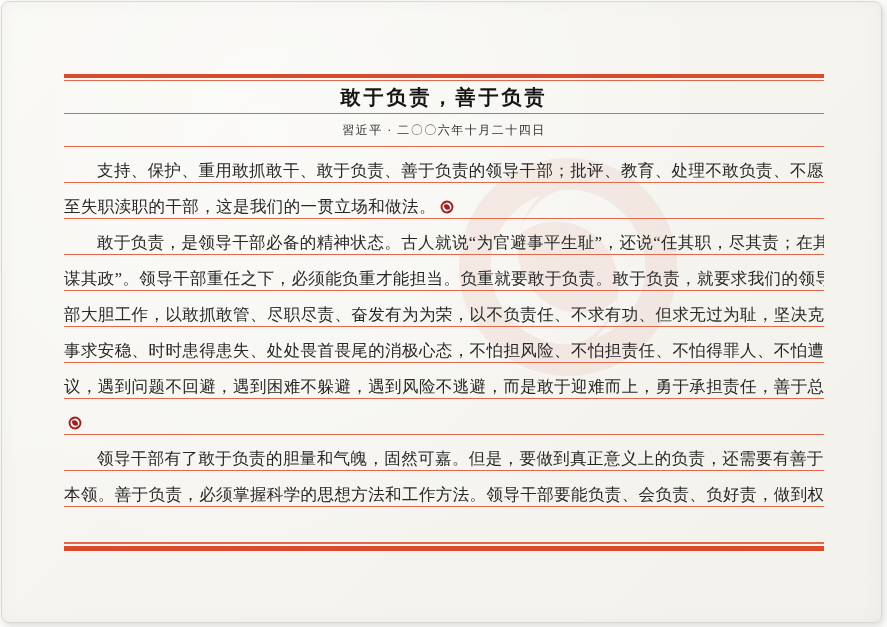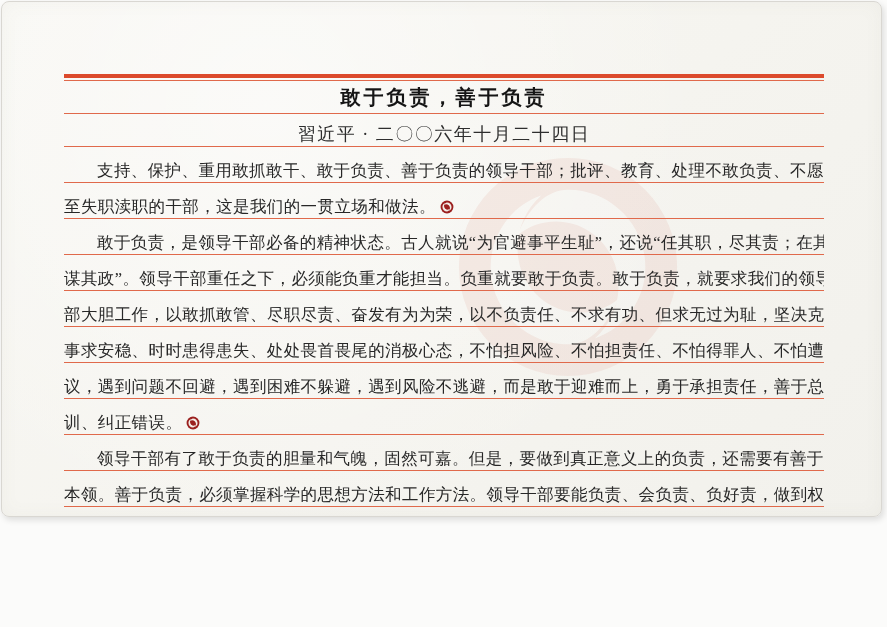--- a/index.html
+++ b/index.html
@@ -3,21 +3,21 @@
 <meta charset="utf-8">
 <style>
   html,body{margin:0;padding:0;}
   body{
     width:887px;height:627px;position:relative;
     background:#fbfbfa;
     font-family:"Liberation Serif", serif;
     overflow:hidden;
   }
   .paper{
-    position:absolute;left:1px;top:1px;width:881px;height:516px;
+    position:absolute;left:1px;top:1px;width:881px;height:622px;
     box-sizing:border-box;
     border:1px solid #d9d7d2;
     border-radius:8px;
     background:
       radial-gradient(circle at 30% 20%, rgba(255,255,255,.5), rgba(255,255,255,0) 60%),
       linear-gradient(135deg,#f8f7f3 0%,#f5f4ef 55%,#f2f1ec 100%);
     box-shadow:2px 3px 6px rgba(0,0,0,.12), inset 0 0 18px rgba(120,110,95,.05);
     overflow:hidden;
     padding-left:46px;
   }
@@ -35,22 +35,22 @@
     height:8px;box-sizing:border-box;
     border-top:1px solid var(--rule-thin,#e0694b);
     border-bottom:5px solid var(--rule-thick,#dc4a2c);
   }
   .row{box-sizing:border-box;border-bottom:1px solid var(--rule-thin,#e0694b);overflow:hidden;}
   .row-title{
     height:33px;display:flex;align-items:center;justify-content:center;
     font-size:20px;font-weight:700;letter-spacing:3px;color:#151515;
   }
   .row-byline{
-    height:33px;display:flex;align-items:flex-end;justify-content:center;
-    font-size:18px;letter-spacing:1.5px;color:#2e2e2e;
+    height:33px;display:flex;align-items:center;justify-content:center;
+    font-size:12px;letter-spacing:1.5px;color:#2e2e2e;
   }
   .row-body{height:36px;font-size:16.5px;letter-spacing:.4px;}
   .row-body .txt{
     display:block;margin-top:13px;line-height:21px;
     text-align:justify;text-align-last:justify;
     white-space:nowrap;
   }
   .row-body.lastline .txt{text-align-last:left;}
   .row-body.indent .txt{text-indent:2em;}
   .row-blank{height:36px;}
@@ -111,21 +111,21 @@
 
     <div class="row row-body">
       <span class="txt">事求安稳、时时患得患失、处处畏首畏尾的消极心态，不怕担风险、不怕担责任、不怕得罪人、不怕遭非</span>
     </div>
 
     <div class="row row-body">
       <span class="txt">议，遇到问题不回避，遇到困难不躲避，遇到风险不逃避，而是敢于迎难而上，勇于承担责任，善于总结教</span>
     </div>
 
     <div class="row row-body lastline">
-      <span class="txt"><span>训、纠正错误。</span><svg class="seal" width="14" height="14" viewBox="0 0 24 24" aria-hidden="true">
+      <span class="txt"><svg class="seal" width="14" height="14" viewBox="0 0 24 24" aria-hidden="true">
             <circle cx="12" cy="12" r="11" fill="#9b201f"></circle>
             <path d="M12 4.2c4.3 0 7.8 3.5 7.8 7.8 0 3.3-2.1 6.2-5.1 7.2 1.8-1.6 2.7-4 2.3-6.4-.5-3.1-3.1-5.4-6.2-5.4-1.5 0-2.8.5-3.9 1.4C8 6 9.9 4.2 12 4.2z" fill="#f4ece6"></path>
             <path d="M12 19.8c-4.3 0-7.8-3.5-7.8-7.8 0-3.3 2.1-6.2 5.1-7.2-1.8 1.6-2.7 4-2.3 6.4.5 3.1 3.1 5.4 6.2 5.4 1.5 0 2.8-.5 3.9-1.4-1.2 2.8-3 4.6-5.1 4.6z" fill="#f4ece6"></path>
             <circle cx="12" cy="12" r="3.1" fill="#9b201f"></circle>
           </svg></span>
     </div>
 
     <div class="row row-body indent">
       <span class="txt">领导干部有了敢于负责的胆量和气魄，固然可嘉。但是，要做到真正意义上的负责，还需要有善于负责的</span>
     </div>

